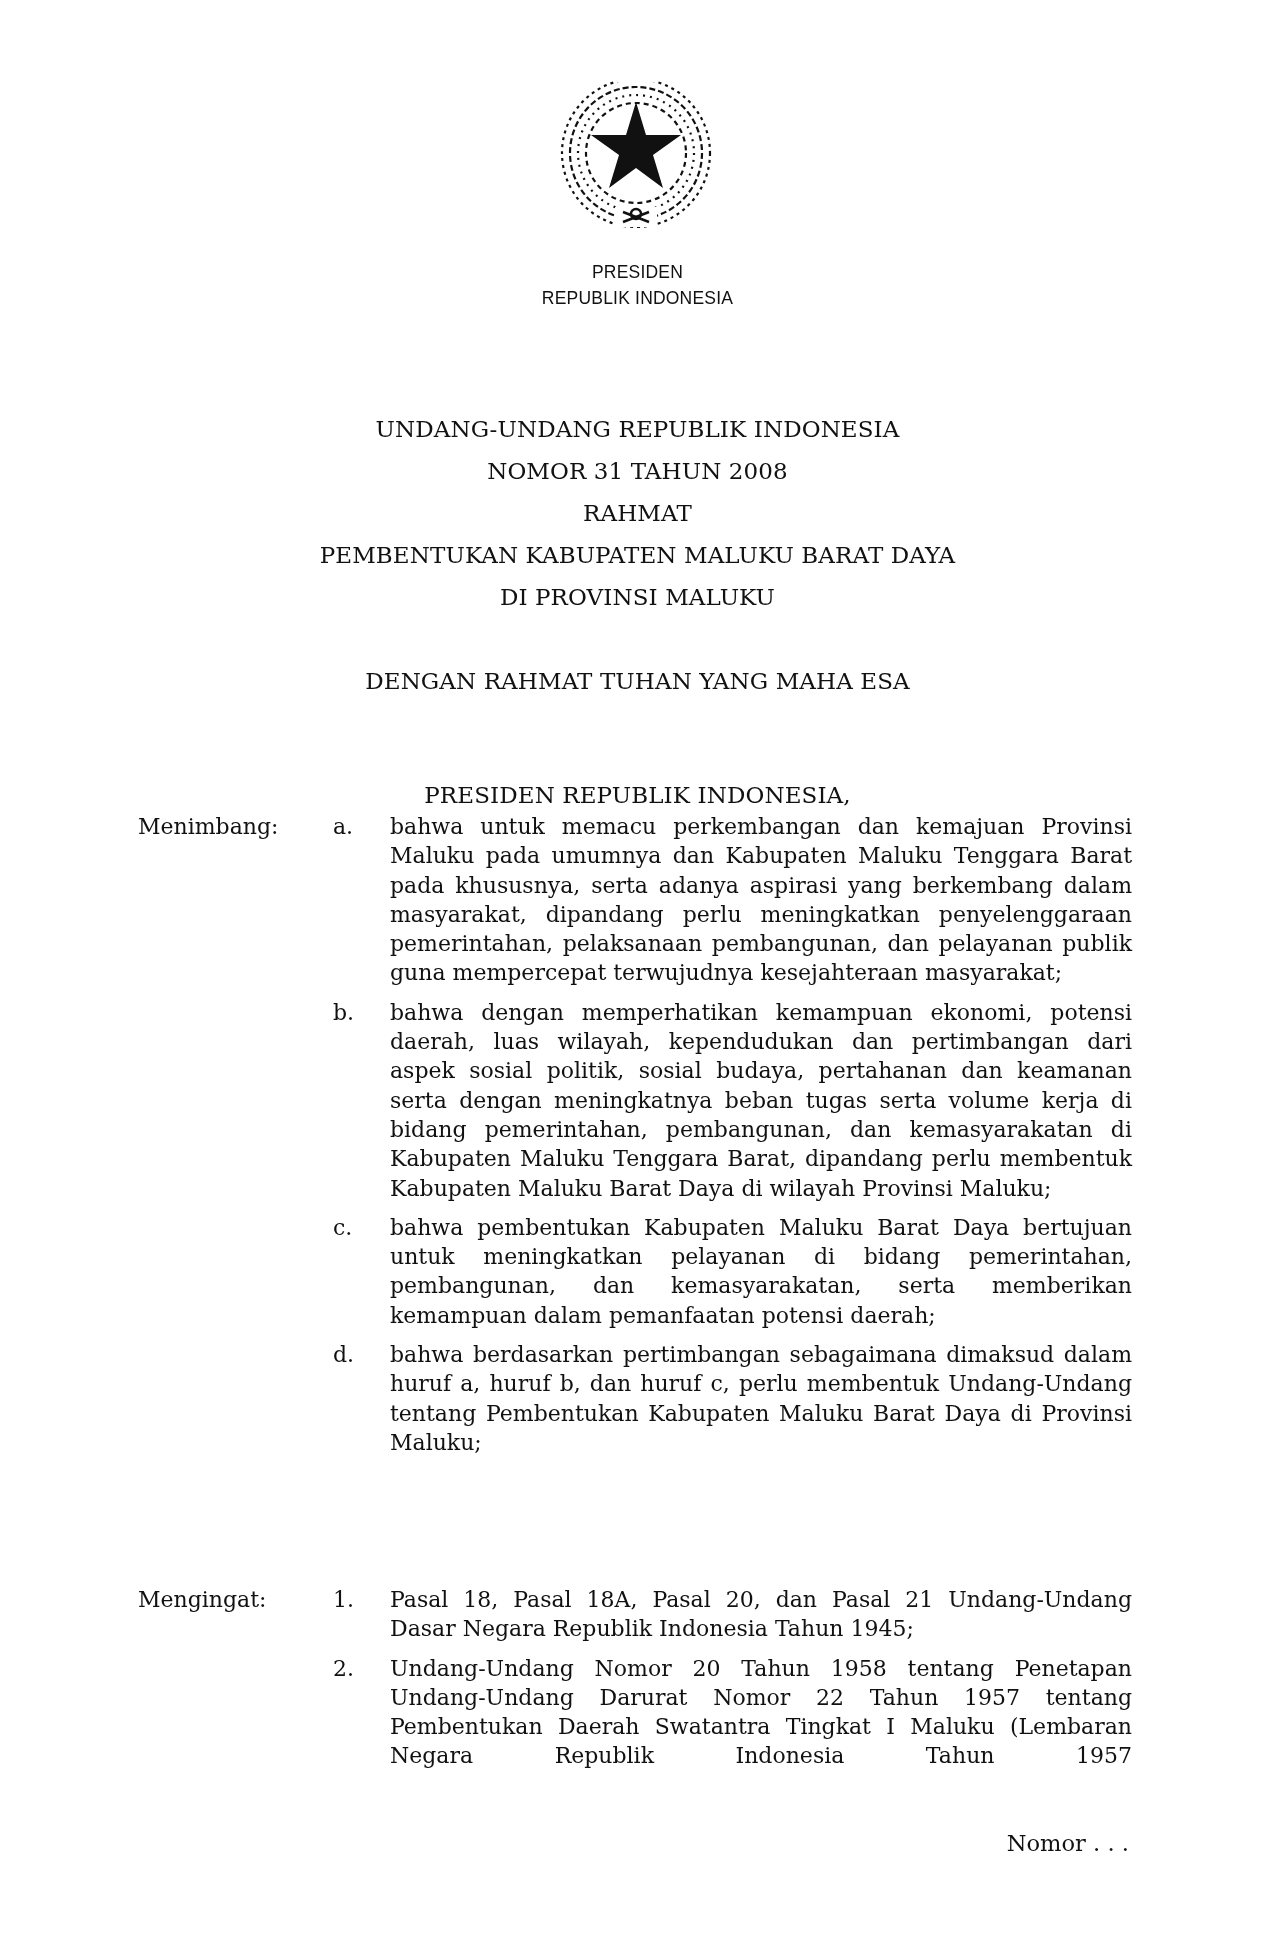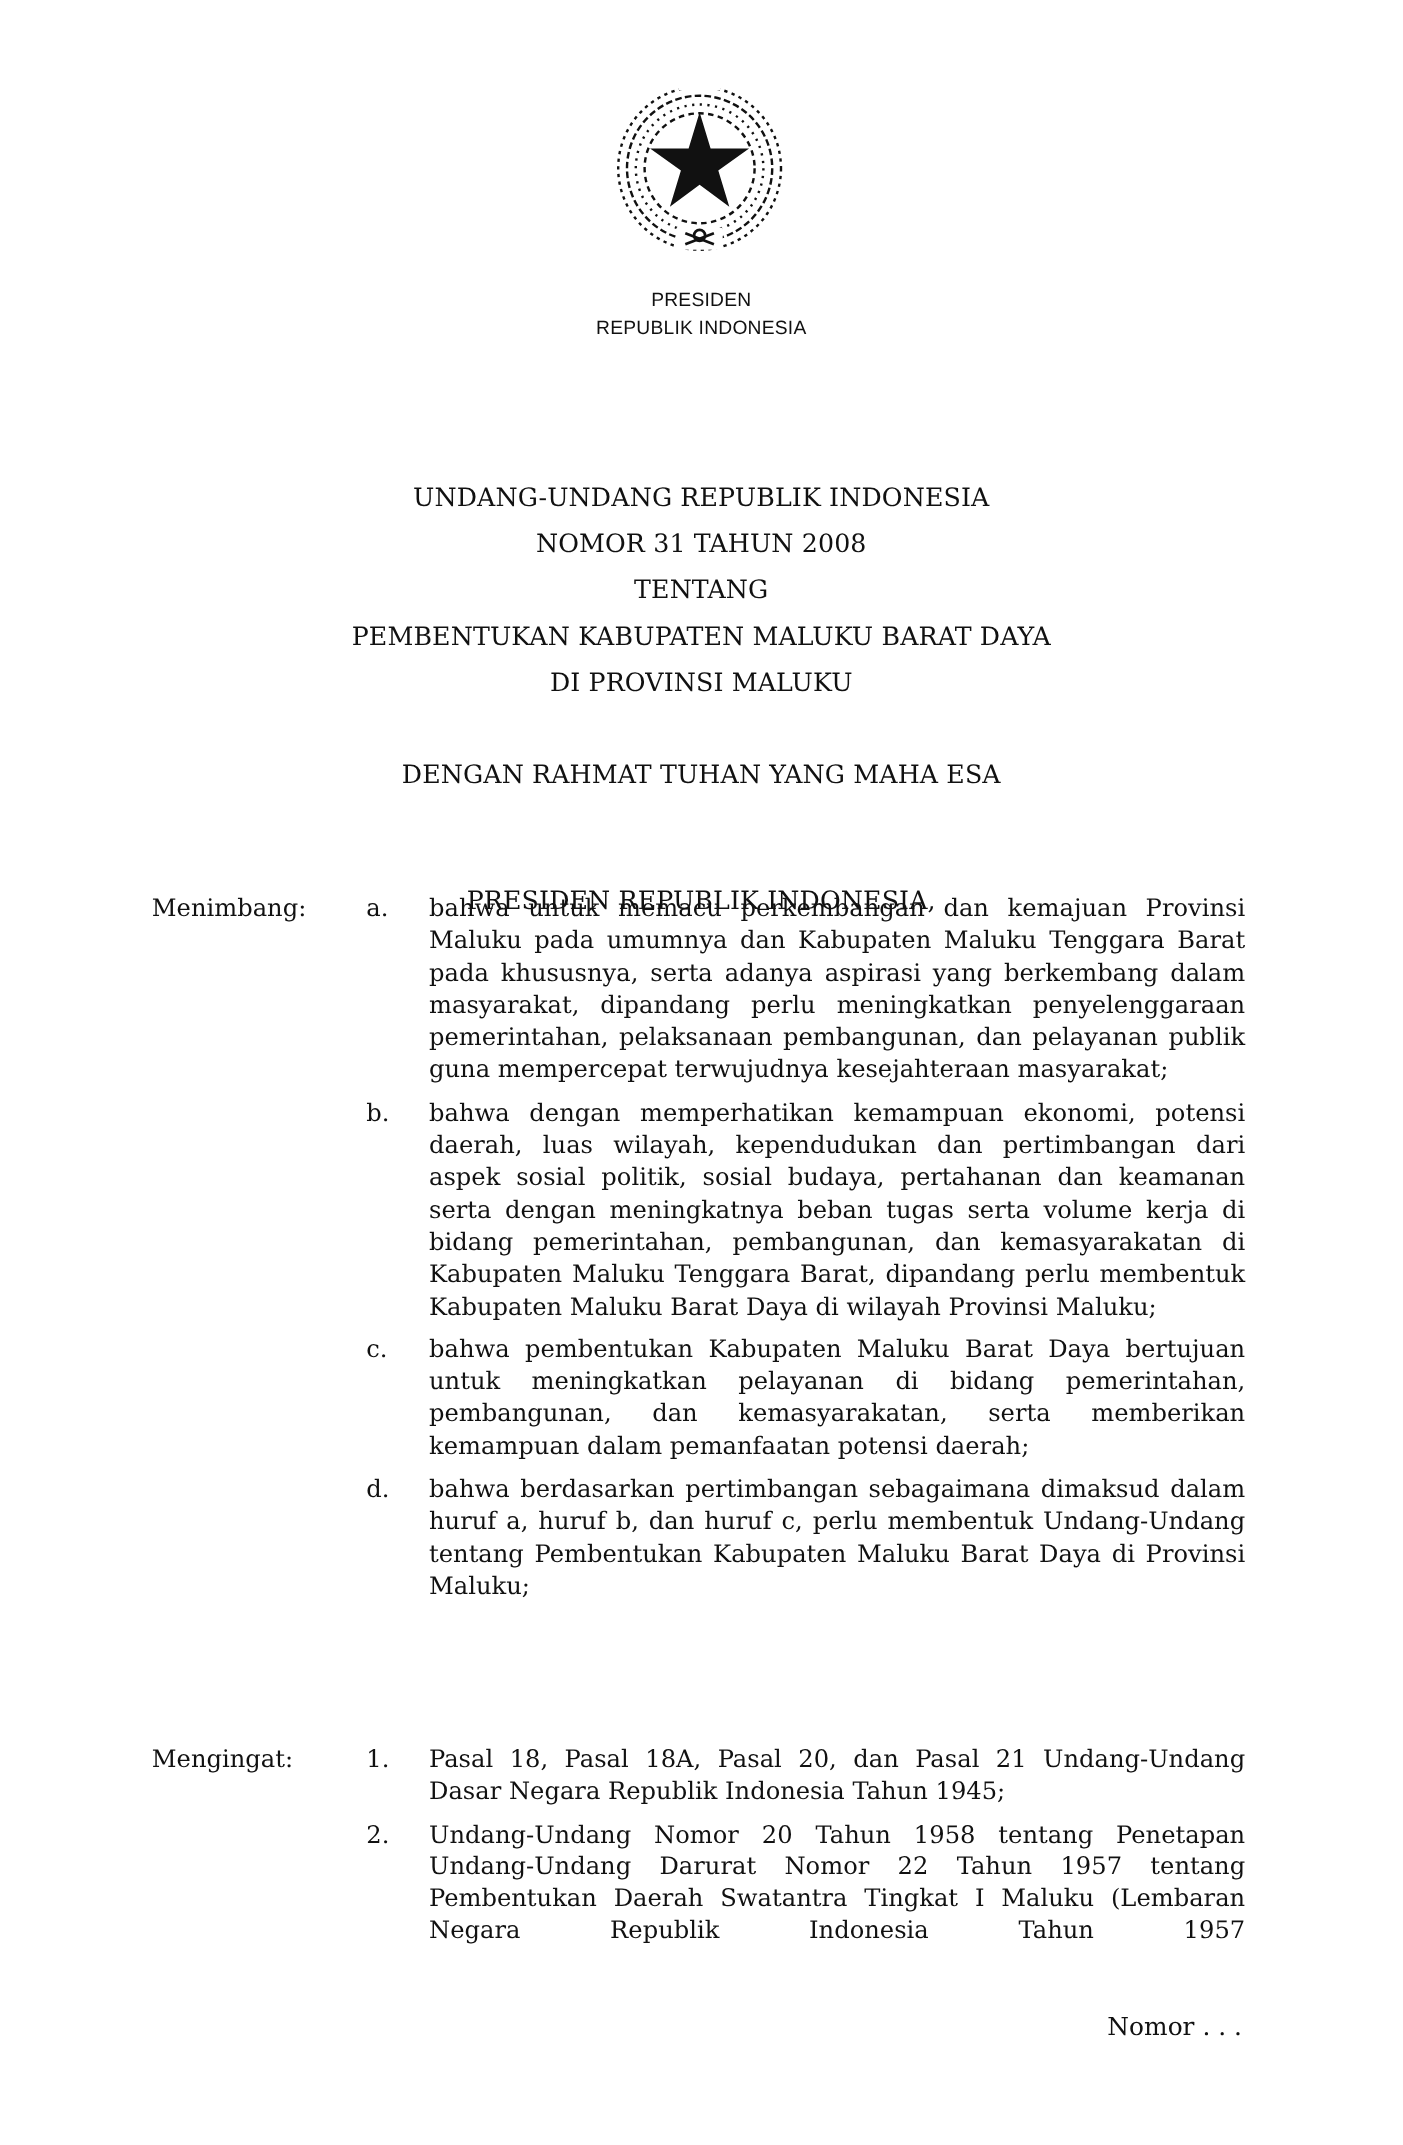--- a/index.html
+++ b/index.html
@@ -2,21 +2,21 @@
 <html><head>
 <meta charset="utf-8">
 <style>
   html, body { margin:0; padding:0; background:#ffffff; }
   body { width:1275px; height:1950px; position:relative; overflow:hidden;
          font-family:"DejaVu Serif","Liberation Serif",serif; color:#111; }
   .emblem { position:absolute; left:555px; top:72px; width:162px; height:162px; }
   .pres-head { position:absolute; left:0; width:1275px; text-align:center;
                font-family:"Liberation Sans","DejaVu Sans",sans-serif; font-size:17.5px; letter-spacing:0.2px; }
   .t1 { top:262px; } .t2 { top:288px; }
-  .center { position:absolute; left:0; width:1275px; text-align:center; font-size:23px; letter-spacing:0.1px;margin-top:24px; }
+  .center { position:absolute; left:0; width:1275px; text-align:center; font-size:23px; letter-spacing:0.1px; }
   .section { position:absolute; left:138px; width:1000px; font-size:22px; line-height:29.3px; }
   .row { display:flex; }
   .label { width:195px; flex:none; }
   .num { width:57px; flex:none; }
   .body { width:742px; text-align:justify; text-align-last:left; }
   .item { margin-bottom:10px; }
   .footer { position:absolute; right:146px; top:1830px; font-size:22.6px; }
 </style>
 </head>
 <body>
@@ -36,21 +36,21 @@
       <path d="M68 140 L94 150"></path>
     <circle cx="81" cy="142" r="5"></circle>
   </g>
 </svg>
 
 <div class="pres-head t1">PRESIDEN</div>
 <div class="pres-head t2">REPUBLIK INDONESIA</div>
 
 <div class="center" style="top:416px">UNDANG-UNDANG REPUBLIK INDONESIA</div>
 <div class="center" style="top:458px">NOMOR 31 TAHUN 2008</div>
-<div class="center" style="top:500px">TENTANG</div>
+<div class="center" style="top:500px">RAHMAT</div>
 <div class="center" style="top:542px">PEMBENTUKAN KABUPATEN MALUKU BARAT DAYA</div>
 <div class="center" style="top:584px">DI PROVINSI MALUKU</div>
 
 <div class="center" style="top:668px">DENGAN RAHMAT TUHAN YANG MAHA ESA</div>
 <div class="center" style="top:782px">PRESIDEN REPUBLIK INDONESIA,</div>
 
 <div class="section" style="top:812px">
   <div class="row item">
     <div class="label">Menimbang:</div>
     <div class="num">a.</div>

